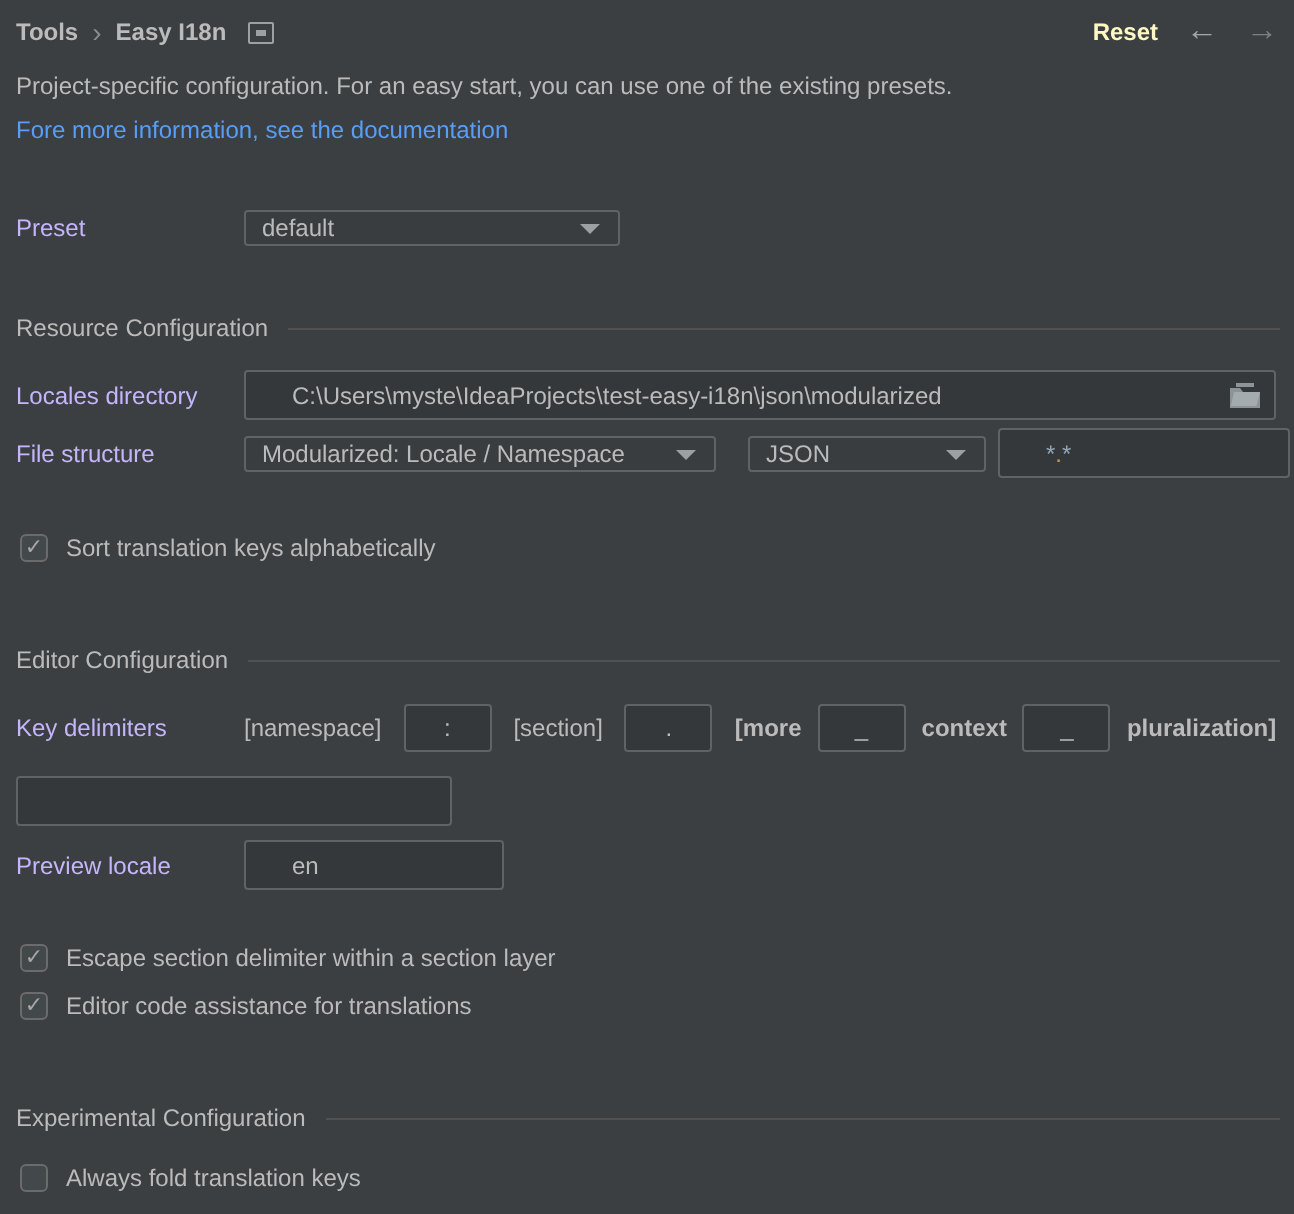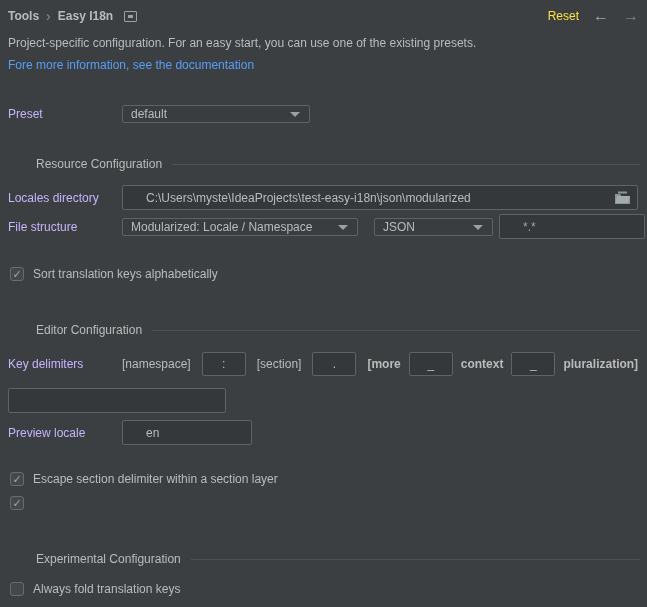--- a/index.html
+++ b/index.html
@@ -13,21 +13,21 @@
   .row { position:absolute; left:8px; display:flex; align-items:center; }
   .label-col { width:114px; flex:none; color:#c4b5fd; }
 
   
   #breadcrumb { top:6px; height:20px; gap:7px; font-weight:bold; }
   .crumb-sep { color:#8c8c8c; font-weight:normal; font-size:14px; line-height:12px; }
   .win-icon { width:13px; height:11px; border:1px solid #9da0a3; border-radius:1px;
               display:inline-flex; align-items:center; justify-content:center; margin-left:4px; }
   .win-icon i { display:block; width:5px; height:3px; background:#9da0a3; }
   #topright { position:absolute; right:8px; top:6px; display:flex; align-items:center; gap:14px; height:20px; }
-  .reset { color:#fde047; font-weight:normal; cursor:pointer; }
+  .reset { color:#fef9c3; font-weight:bold; cursor:pointer; }
   .nav-arrow { font-size:16px; line-height:16px; }
   .arrow-back { color:#a4a7aa; }
   .arrow-fwd { color:#7c8084; }
 
   
   #desc { top:36px; }
   #doclink { top:58px; color:#589df6; cursor:pointer; }
 
   
   .combo {
@@ -40,21 +40,21 @@
     width:0; height:0; border-left:5px solid transparent; border-right:5px solid transparent;
     border-top:5px solid #9da0a3;
   }
   .field {
     height:25px; background:#35383a; border:1px solid #5f6365; border-radius:2px;
     display:flex; align-items:center; padding:0 23px; color:#bbbbbb; position:relative;
   }
   .mini-field { width:44px; justify-content:center; padding:0; flex:none; height:24px; }
 
   
-  .section-hdr { position:absolute; left:8px; right:7px; display:flex; align-items:center; height:16px;margin-left:28px; }
+  .section-hdr { position:absolute; left:8px; right:7px; display:flex; align-items:center; height:16px; }
   .section-hdr .line { flex:1; height:1px; background:#515151; margin-left:10px; }
 
   
   .check-row { gap:9px; height:18px; cursor:pointer; }
   .checkbox {
     width:14px; height:14px; flex:none; background:#43494b; border:1px solid #6b6b6b;
     border-radius:3px; display:inline-flex; align-items:center; justify-content:center;
     color:#a7a7a7; font-size:11px; line-height:11px;
   }
   .bold { font-weight:bold; }
@@ -189,20 +189,21 @@
     </div>
   </div>
 
   <div class="row check-row" style="top:470px; left:10px;">
     <span class="checkbox checked">✓</span>
     <span>Escape section delimiter within a section layer</span>
   </div>
 
   <div class="row check-row" style="top:494px; left:10px;">
     <span class="checkbox checked">✓</span>
+    <span>Editor code assistance for translations</span>
   </div>
 
   <div class="section-hdr" style="top:551px;">
     <span>Experimental Configuration</span>
     <span class="line"></span>
   </div>
 
   <div class="row check-row" style="top:580px; left:10px;">
     <span class="checkbox"></span>
     <span>Always fold translation keys</span>

